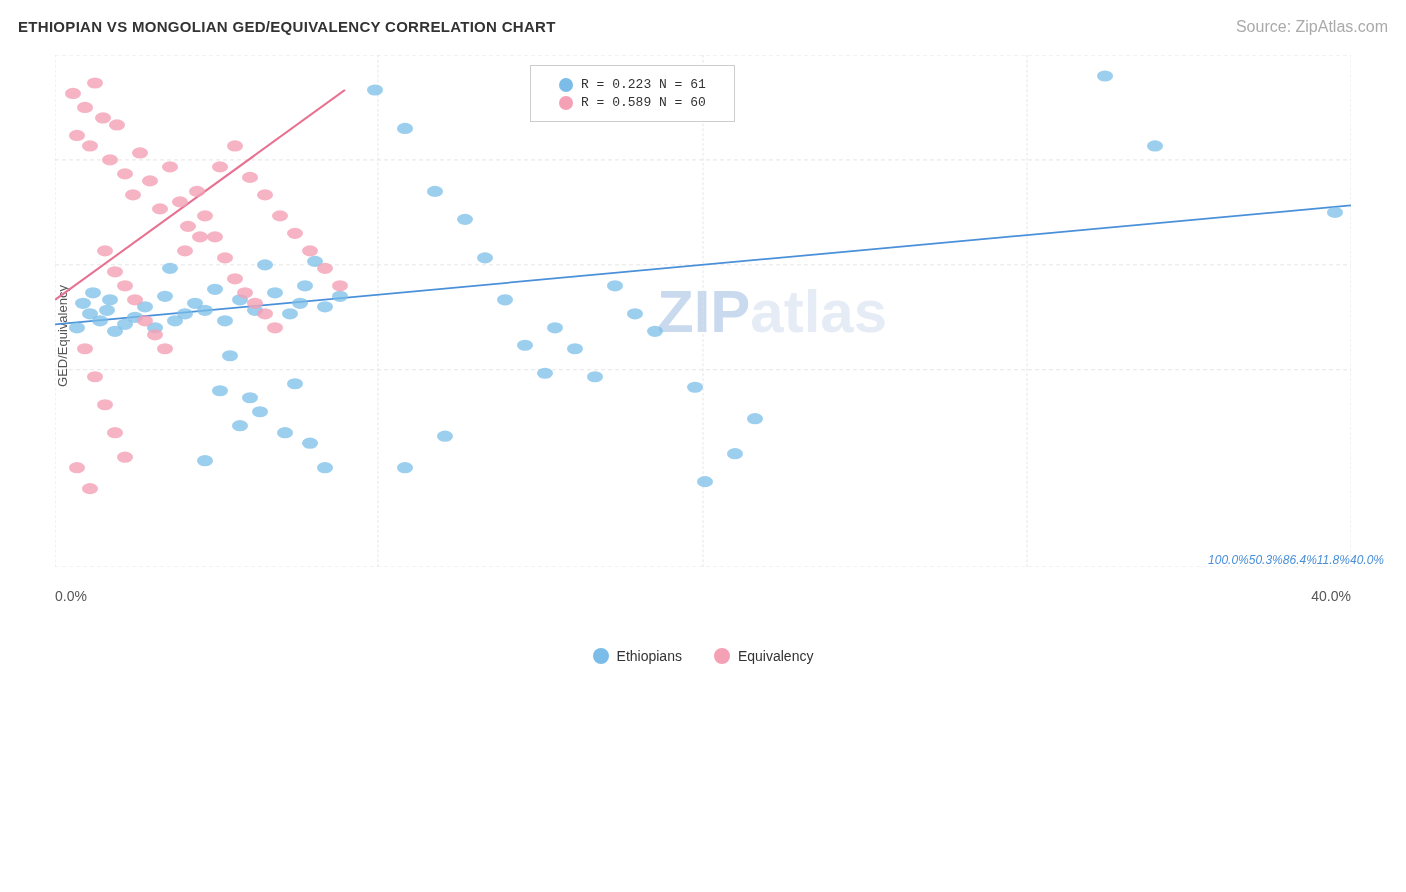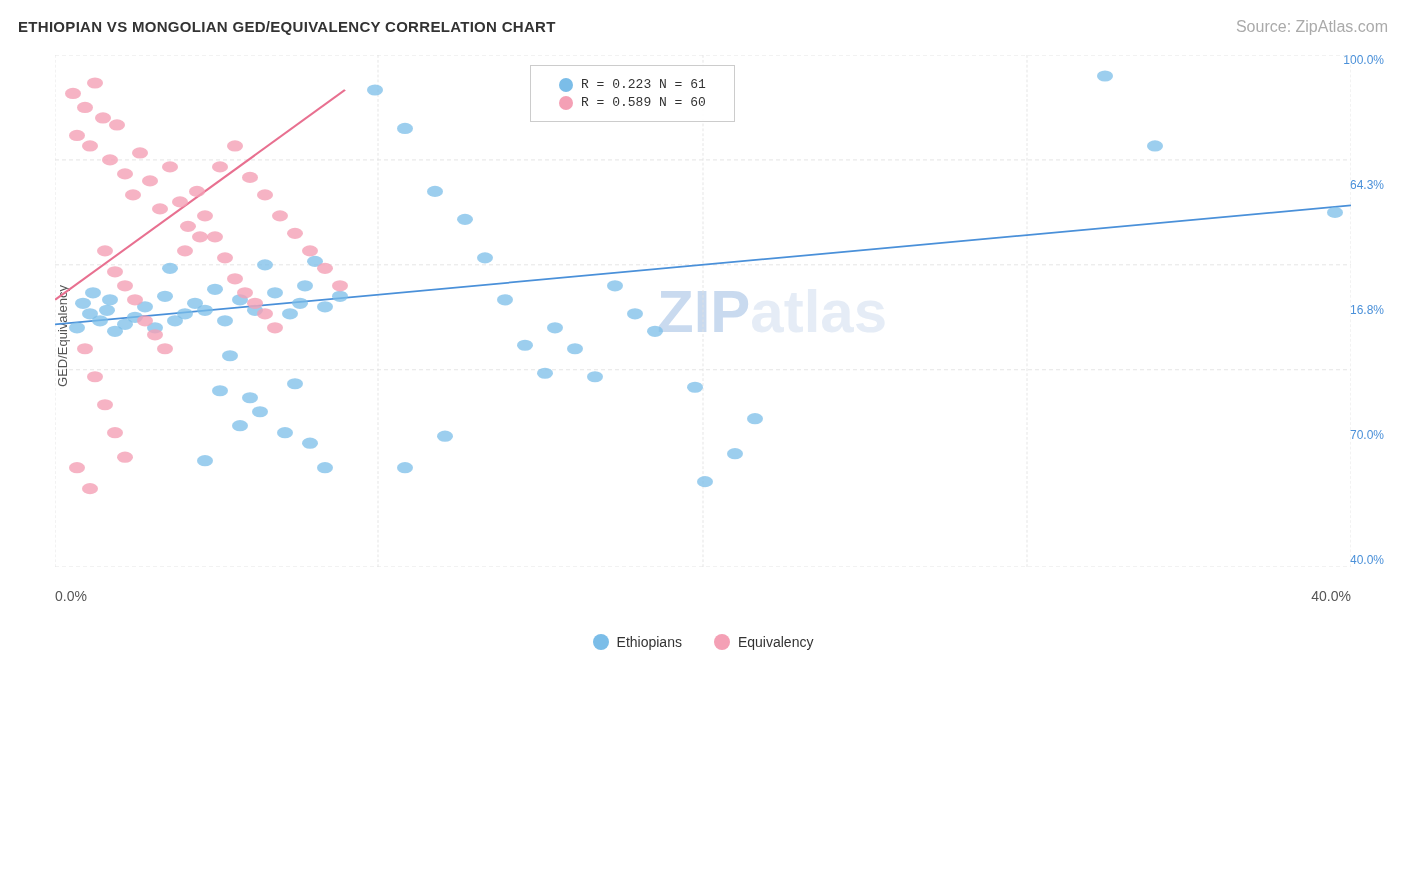--- a/index.html
+++ b/index.html
@@ -99,35 +99,35 @@
       right: 55px;
       display: flex;
       justify-content: space-between;
     }
     .x-axis-label {
       font-size: 14px;
       color: #555;
     }
     .y-axis-labels {
       position: absolute;
-      top: 53px;
+      top: 60px;
       right: 22px;
       bottom: 105px;
       display: flex;
-      flex-direction: column;
       justify-content: space-between;
       align-items: flex-end;
+      font-style: italic;
     }
     .y-axis-label-right {
       font-size: 12px;
       color: #4a90d9;
     }
     .bottom-labels {
       position: absolute;
-      bottom: 22px;
+      bottom: 8px;
       left: 0;
       right: 0;
       display: flex;
       justify-content: center;
       align-items: center;
       gap: 32px;
     }
     .bottom-label-item {
       display: flex;
       align-items: center;
@@ -149,23 +149,23 @@
 </head>
 <body>
 
 <div class="chart-container">
   <div class="chart-title">ETHIOPIAN VS MONGOLIAN GED/EQUIVALENCY CORRELATION CHART</div>
   <div class="source-label">Source: ZipAtlas.com</div>
   <div class="y-axis-label">GED/Equivalency</div>
 
   <div class="y-axis-labels">
     <span class="y-axis-label-right">100.0%</span>
-    <span class="y-axis-label-right">64.3%</span>
-    <span class="y-axis-label-right">16.8%</span>
-    <span class="y-axis-label-right">70.0%</span>
+    <span class="y-axis-label-right">50.3%</span>
+    <span class="y-axis-label-right">86.4%</span>
+    <span class="y-axis-label-right">11.8%</span>
     <span class="y-axis-label-right">40.0%</span>
   </div>
 
   <div class="plot-area">
     <div class="watermark">
       <span class="zip">ZIP</span><span class="atlas">atlas</span>
     </div>
     <svg class="plot-svg" viewBox="0 0 1296 732" preserveAspectRatio="none">
 
       <line x1="0" y1="0" x2="1296" y2="0" stroke="#e0e0e0" stroke-width="1" stroke-dasharray="4,3"></line>

